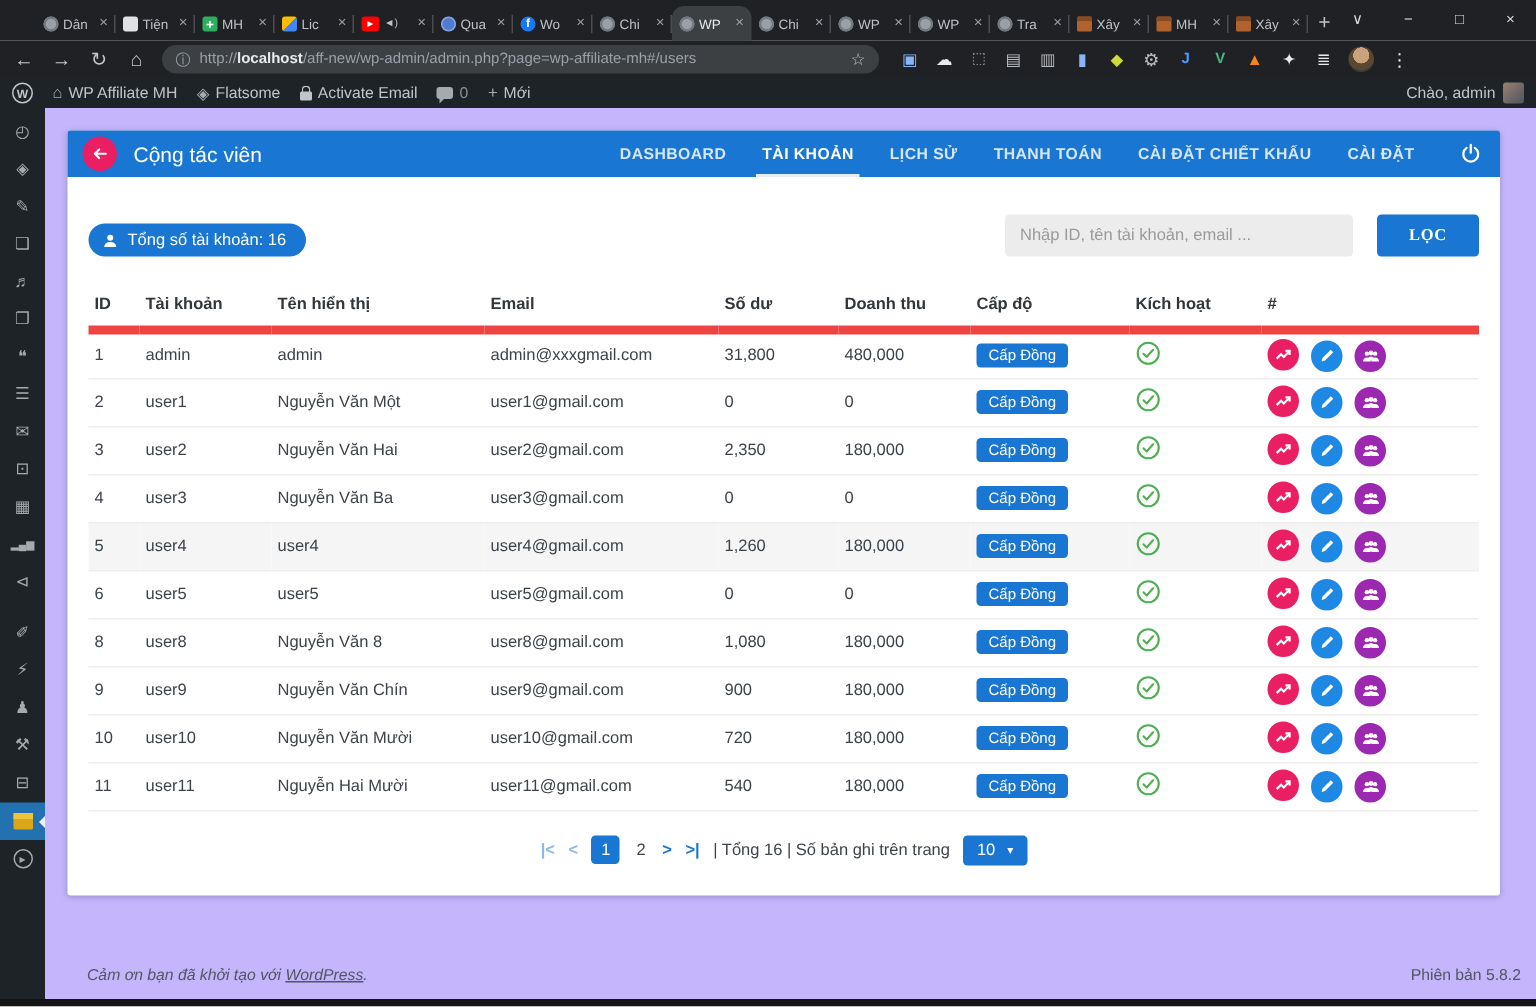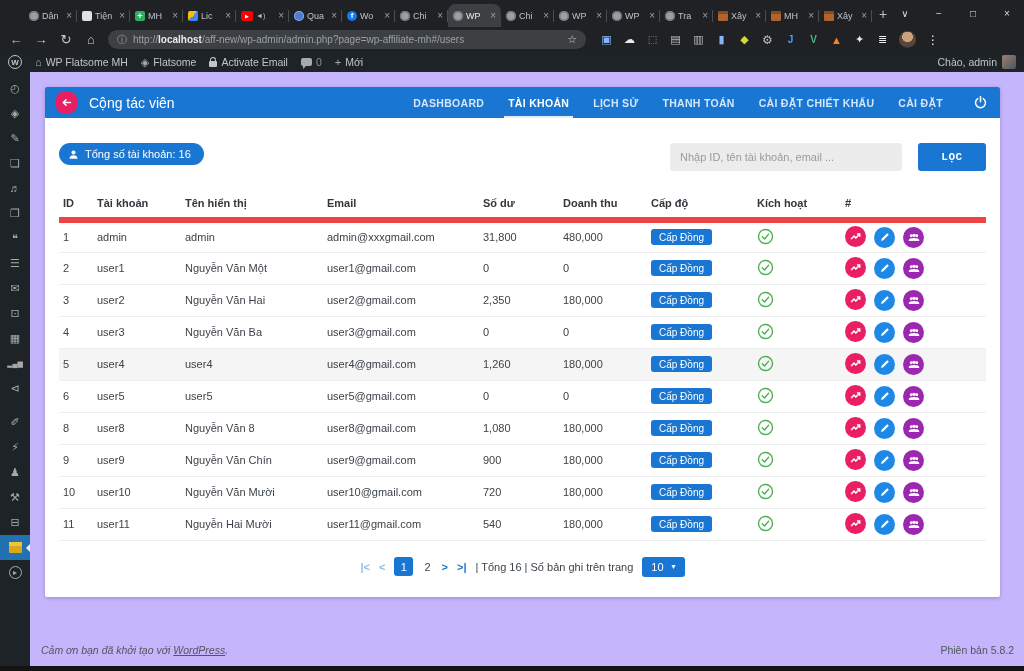--- a/index.html
+++ b/index.html
@@ -89,26 +89,26 @@
   .appbar { height:31px; background:#1976d2; display:flex; align-items:center; padding:0 10px; gap:11px; border-radius:2px 2px 0 0; }
   .back-btn { width:23px; height:23px; border-radius:50%; background:#e91e63; display:flex; align-items:center; justify-content:center; flex:none; }
   .appbar-title { color:#fff; font-size:14px; font-weight:500; }
   .appbar-spacer { flex:1; }
   .appbar-tabs { display:flex; align-items:stretch; height:31px; }
   .app-tab { display:flex; align-items:center; padding:0 12px; font-size:10.5px; font-weight:bold; letter-spacing:.3px; color:rgba(255,255,255,.82); position:relative; }
   .app-tab.active { color:#fff; }
   .app-tab.active::after { content:""; position:absolute; left:8px; right:8px; bottom:0; height:2.5px; background:#e3eef9; }
   .power { width:20px; height:20px; display:flex; align-items:center; justify-content:center; margin-left:4px; }
 
-  .card-toolbar { display:flex; align-items:flex-start; padding:25px 14px 18px 14px; }
+  .card-toolbar { display:flex; align-items:flex-end; padding:25px 14px 18px 14px; }
   .total-badge { display:inline-flex; align-items:center; gap:6px; background:#1976d2; color:#fff; font-size:11px; padding:5px 13px 5px 9px; border-radius:13px; }
   .search-wrap { margin-left:auto; display:flex; align-items:center; gap:16px; }
   .search-input { width:232px; height:28px; background:#ececec; border:none; border-radius:3px; padding:0 10px; font-size:11px; color:#333; font-family:"Liberation Sans","DejaVu Sans",sans-serif; }
   .search-input::placeholder { color:#9a9a9a; }
-  .filter-btn { width:68px; height:28px; background:#1976d2; color:#fff; border:none; border-radius:3px; font-size:11px; font-weight:bold; letter-spacing:.5px; font-family:Liberation Mono, monospace; }
+  .filter-btn { width:68px; height:28px; background:#1976d2; color:#fff; border:none; border-radius:3px; font-size:11px; font-weight:bold; letter-spacing:.5px; font-family:Liberation Serif, serif; }
 
   .tbl-wrap { padding:0 14px; }
   table { width:100%; border-collapse:collapse; font-size:11px; color:#3c434a; }
   thead th { text-align:left; font-weight:bold; color:#32373c; padding:8px 4px; border-bottom:6px solid #ef4444; }
   tbody td { padding:0 4px; height:32px; border-bottom:1px solid #ededed; }
   tr.hl { background:#f5f5f5; }
   .chip { display:inline-block; background:#1976d2; color:#fff; font-size:10px; padding:2.5px 8px; border-radius:3px; }
   .okc { display:inline-flex; width:17px; height:17px; }
   .act { display:inline-flex; width:21px; height:21px; border-radius:50%; align-items:center; justify-content:center; margin-right:5px; }
   .act.stats-btn { background:#e91e63; }
@@ -117,21 +117,21 @@
 
   .pagination { display:flex; align-items:center; justify-content:center; gap:9px; padding:16px 0 20px; font-size:11px; color:#3c434a; }
   .pg-nav { color:#1976d2; font-weight:bold; font-size:11px; }
   .pg-nav.dim { opacity:.5; }
   .pg-page { color:#3c434a; padding:0 2px; }
   .pg-page.current { background:#1976d2; color:#fff; width:19px; height:19px; border-radius:3px; display:flex; align-items:center; justify-content:center; padding:0; }
   .pg-size { background:#1976d2; color:#fff; border-radius:3px; padding:4px 9px; display:flex; align-items:center; gap:8px; font-size:11px; }
   .pg-size .caret { font-size:8px; }
 
   
-  .wp-footer { position:absolute; bottom:0; left:0; right:0; display:flex; align-items:center; justify-content:space-between; padding:7px 10px 10px 11px; font-size:10.5px; color:#50575e; }
+  .wp-footer { position:absolute; bottom:0; left:0; right:0; display:flex; align-items:center; justify-content:space-between; padding:7px 10px 10px 28px; font-size:10.5px; color:#50575e; }
   .wp-footer .thanks { font-style:italic; }
   .wp-footer a { color:#50575e; }
   .bottom-strip { position:absolute; bottom:0; left:0; width:100%; height:5px; background:#141414; }
 </style>
 </head>
 <body>
 
 <div class="tab-strip">
   <div class="tabs">
 
@@ -296,21 +296,21 @@
       <span class="ext list"></span>
     </div>
   <span class="chrome-avatar"></span>
   <span class="kebab">⋮</span>
 </div>
 
 <div class="admin-bar">
   <span class="wp-logo">W</span>
   <span class="ab-item">
     <span class="ab-ic">⌂</span>
-    <span>WP Flatsome MH</span>
+    <span>WP Affiliate MH</span>
   </span>
   <span class="ab-item">
     <span class="ab-ic">◈</span>
     <span>Flatsome</span>
   </span>
   <span class="ab-item">
     <span class="lock"></span>
     <span>Activate Email</span>
   </span>
   <span class="ab-item">

